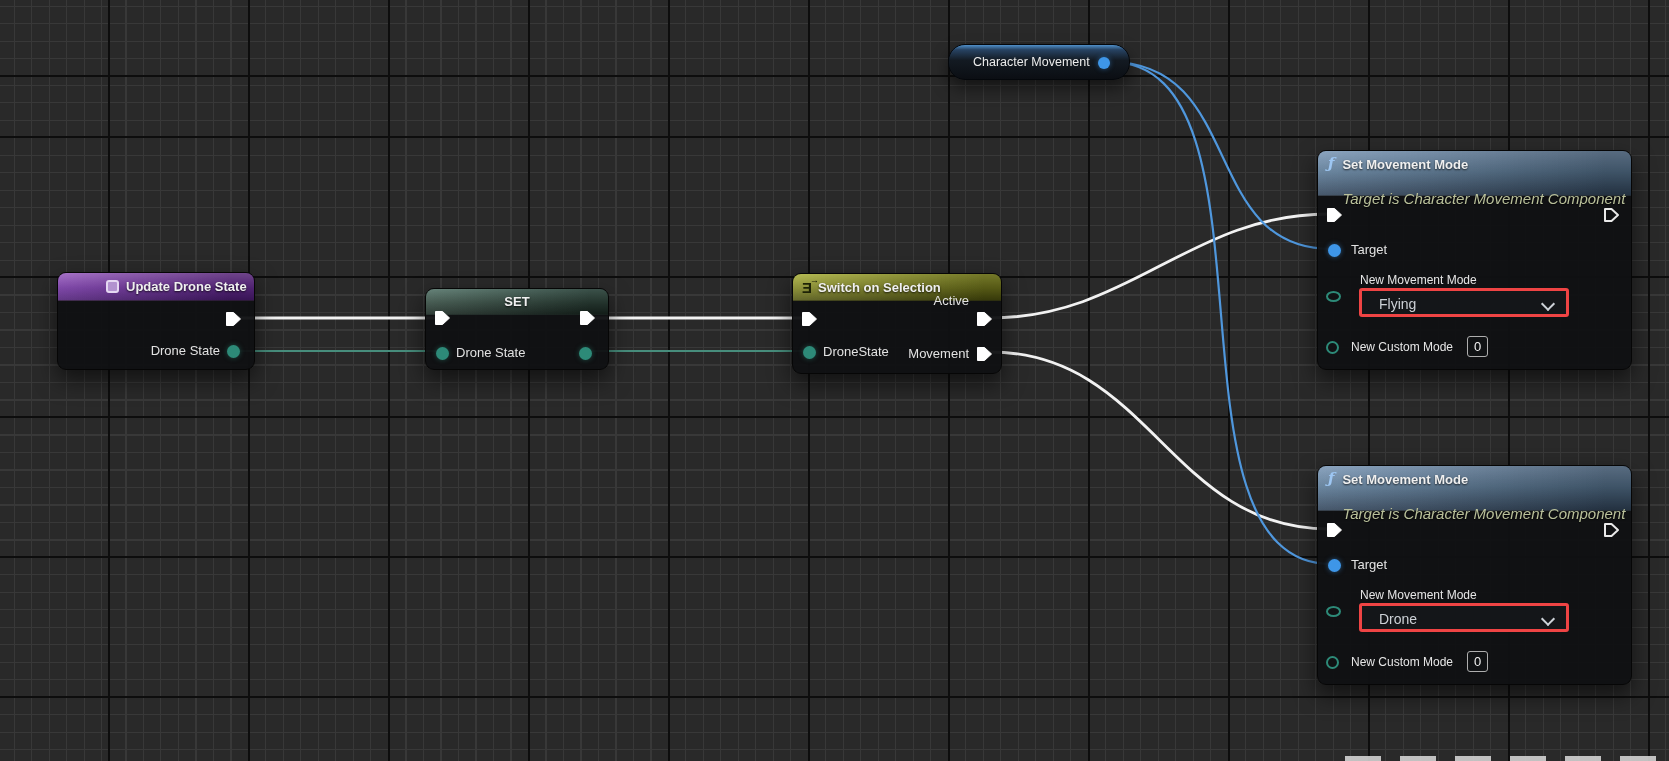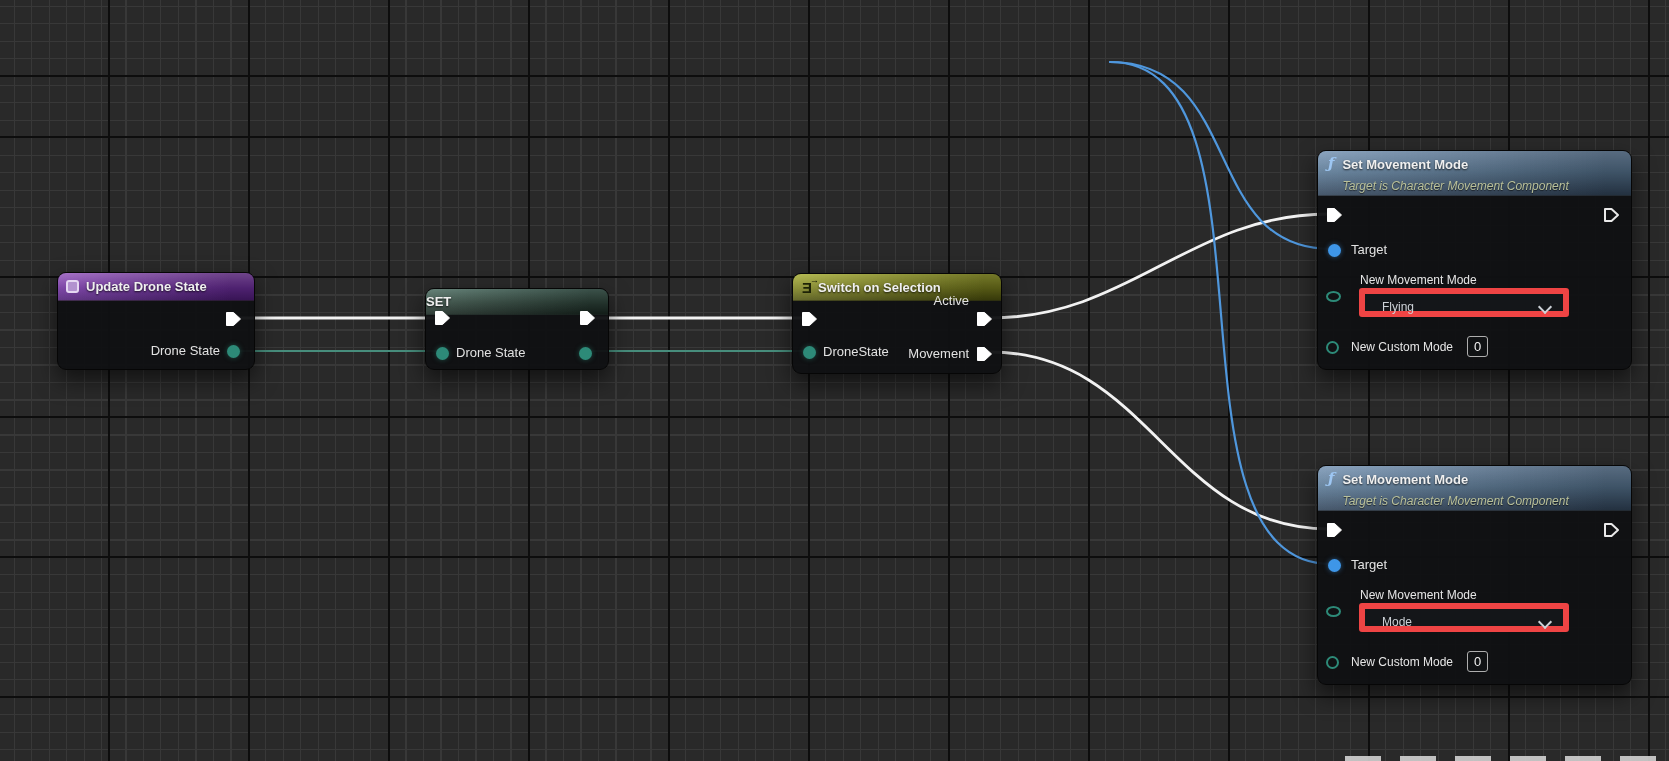--- a/index.html
+++ b/index.html
@@ -29,48 +29,48 @@
   }
   .hdr{
     position:absolute;left:0;top:0;right:0;height:27px;
     border-radius:8px 8px 0 0;display:flex;align-items:center;
     border-bottom:1px solid rgba(0,0,0,0.6);
   }
   .hdr-title{
     font-size:13px;font-weight:bold;color:#f0f0f0;
     text-shadow:0 1px 2px rgba(0,0,0,0.75);white-space:nowrap;
   }
-  .hdr-event{background:linear-gradient(90deg,rgba(255,255,255,0.12),rgba(0,0,0,0.28) 88%),linear-gradient(180deg,#9a5fc0,#6d2f9c 55%,#4e1d77);}
-  .hdr-set{background:linear-gradient(90deg,rgba(255,255,255,0.10),rgba(0,0,0,0.30) 90%),linear-gradient(180deg,#55756a,#32493f 55%,#1b2a23);}
+  .hdr-event{background:linear-gradient(90deg,rgba(255,255,255,0.12),rgba(0,0,0,0.28) 88%),linear-gradient(180deg,#9a5fc0,#6d2f9c 55%,#4e1d77);padding-left:40px;}
+  .hdr-set{background:linear-gradient(90deg,rgba(255,255,255,0.10),rgba(0,0,0,0.30) 90%),linear-gradient(180deg,#55756a,#32493f 55%,#1b2a23);justify-content:center;}
   .hdr-switch{background:linear-gradient(90deg,rgba(255,255,255,0.12),rgba(0,0,0,0.32) 92%),linear-gradient(180deg,#acb23c,#7d821f 55%,#51550f);}
   .hdr-fn{height:44px;background:linear-gradient(90deg,rgba(255,255,255,0.10),rgba(0,0,0,0.30) 92%),linear-gradient(180deg,#7e9ab8,#597793 48%,#33465c);align-items:flex-start;}
   .hdr-fn .hdr-lines{margin-top:4px;}
-  .hdr-sub{display:block;font-size:12px;font-style:italic;font-weight:normal;color:#b9c09a;text-shadow:0 1px 1px rgba(0,0,0,0.6);margin-top:6px;white-space:nowrap;}
+  .hdr-sub{display:block;font-size:15px;font-style:italic;font-weight:normal;color:#b9c09a;text-shadow:0 1px 1px rgba(0,0,0,0.6);margin-top:17px;white-space:nowrap;}
 
   .evt-icon{width:13px;height:13px;margin:0 7px 0 8px;border-radius:3px;background:#b292cf;border:2px solid #e5d8f2;box-sizing:border-box;}
   .switch-icon{font-size:15px;font-weight:bold;color:#1d2206;margin:0 6px 0 9px;position:relative;line-height:1;}
   .switch-icon .sw-arrow{position:absolute;font-size:9px;top:-4px;right:-7px;color:#151804;}
   .fn-icon{font-size:15px;font-weight:bold;font-style:italic;color:#9dc6f2;margin:0 8px 0 10px;font-family:"DejaVu Serif",serif;line-height:1;}
 
   .pin-exec{position:absolute;width:17px;height:16px;}
   .pin-label{position:absolute;font-size:13px;color:#e2e2e2;white-space:nowrap;line-height:14px;}
   .pin-circle{position:absolute;width:13px;height:13px;border-radius:50%;box-sizing:border-box;}
   .pin-enum{background:#2d8a78;box-shadow:0 0 5px rgba(45,138,120,0.5);}
   .pin-obj{background:#3e96e8;box-shadow:0 0 5px rgba(62,150,232,0.5);}
   .pin-ring{position:absolute;width:15px;height:11px;border-radius:50%;border:2.5px solid #2d8a78;background:transparent;box-sizing:border-box;}
 
   .pill{
     position:absolute;z-index:2;width:182px;height:36px;border-radius:17px;
     background:linear-gradient(180deg,#4f8fc9 0%,#274363 14%,#131a22 45%,#0b0e13 100%);
     border:1px solid #04070b;box-shadow:0 8px 16px rgba(0,0,0,0.5);
     color:#ebebeb;font-size:12.5px;line-height:34px;padding-left:24px;box-sizing:border-box;
   }
   .dropdown{
-    position:absolute;height:29px;background:#141619;border:6px solid #ef4444;
-    border-radius:3px;box-sizing:border-box;color:#cdd1d6;font-size:12px;line-height:27px;
+    position:absolute;height:29px;background:#141619;border:3px solid #ef4444;
+    border-radius:3px;box-sizing:border-box;color:#cdd1d6;font-size:14px;line-height:27px;
   }
   .dd-text{padding-left:17px;}
   .chev{position:absolute;right:13px;top:8px;width:8px;height:8px;border-right:2px solid #cdd2d8;border-bottom:2px solid #cdd2d8;transform:rotate(45deg);}
   .valbox{
     position:absolute;width:21px;height:21px;background:#101214;border:1px solid #aeaeae;
     border-radius:3px;color:#f0f0f0;font-size:13px;text-align:center;line-height:20px;box-sizing:border-box;
   }
   .field-label{position:absolute;font-size:12px;color:#e6e6e6;white-space:nowrap;}
   .clip-glyphs{
     position:absolute;left:1345px;bottom:0;width:312px;height:5px;z-index:2;
@@ -134,20 +134,24 @@
     <span class="pin-label" style="right:32px;top:20px">Active</span>
     <svg class="pin-exec" style="right:8px;top:37px" viewBox="0 0 17 16">
       <path d="M1.5 1.5 h7 l7 6.5 l-7 6.5 h-7 z" fill="#ffffff" stroke="#ffffff" stroke-linejoin="round"></path>
     </svg>
     <span class="pin-label" style="right:32px;top:73px">Movement</span>
     <svg class="pin-exec" style="right:8px;top:72px" viewBox="0 0 17 16">
       <path d="M1.5 1.5 h7 l7 6.5 l-7 6.5 h-7 z" fill="#ffffff" stroke="#ffffff" stroke-linejoin="round"></path>
     </svg>
   </div>
 
+  <div class="pill" style="left:948px;top:44px">
+    <span>Character Movement</span>
+    <span class="pin-circle pin-obj" style="right:19px;top:12px;width:12px;height:12px"></span>
+  </div>
 
   <div class="node" style="left:1317px;top:150px;width:313px;height:218px">
     <div class="hdr hdr-fn">
       <span class="fn-icon" style="margin-top:5px">ƒ</span>
       <span class="hdr-lines">
         <span class="hdr-title">Set Movement Mode</span>
         <span class="hdr-sub">Target is Character Movement Component</span>
       </span>
     </div>
     <svg class="pin-exec" style="left:8px;top:56px" viewBox="0 0 17 16">
@@ -181,21 +185,21 @@
       <path d="M1.5 1.5 h7 l7 6.5 l-7 6.5 h-7 z" fill="#ffffff" stroke="#ffffff" stroke-linejoin="round"></path>
     </svg>
     <svg class="pin-exec" style="right:11px;top:56px" viewBox="0 0 17 16">
       <path d="M2 2 h6.5 l6.5 6 l-6.5 6 h-6.5 z" fill="none" stroke="#e9e9e9" stroke-width="2" stroke-linejoin="round"></path>
     </svg>
     <span class="pin-circle pin-obj" style="left:10px;top:93px"></span>
     <span class="pin-label" style="left:33px;top:92px">Target</span>
     <span class="field-label" style="left:42px;top:122px">New Movement Mode</span>
     <span class="pin-ring" style="left:8px;top:140px"></span>
     <div class="dropdown" style="left:41px;top:137px;width:210px">
-      <span class="dd-text">Mode</span>
+      <span class="dd-text">Drone</span>
       <span class="chev"></span>
     </div>
     <span class="pin-ring" style="left:8px;top:190px;width:13px;height:13px;border-radius:50%"></span>
     <span class="field-label" style="left:33px;top:189px">New Custom Mode</span>
     <div class="valbox" style="left:149px;top:185px">0</div>
   </div>
 
   <div class="clip-glyphs"></div>
 
 </div>

